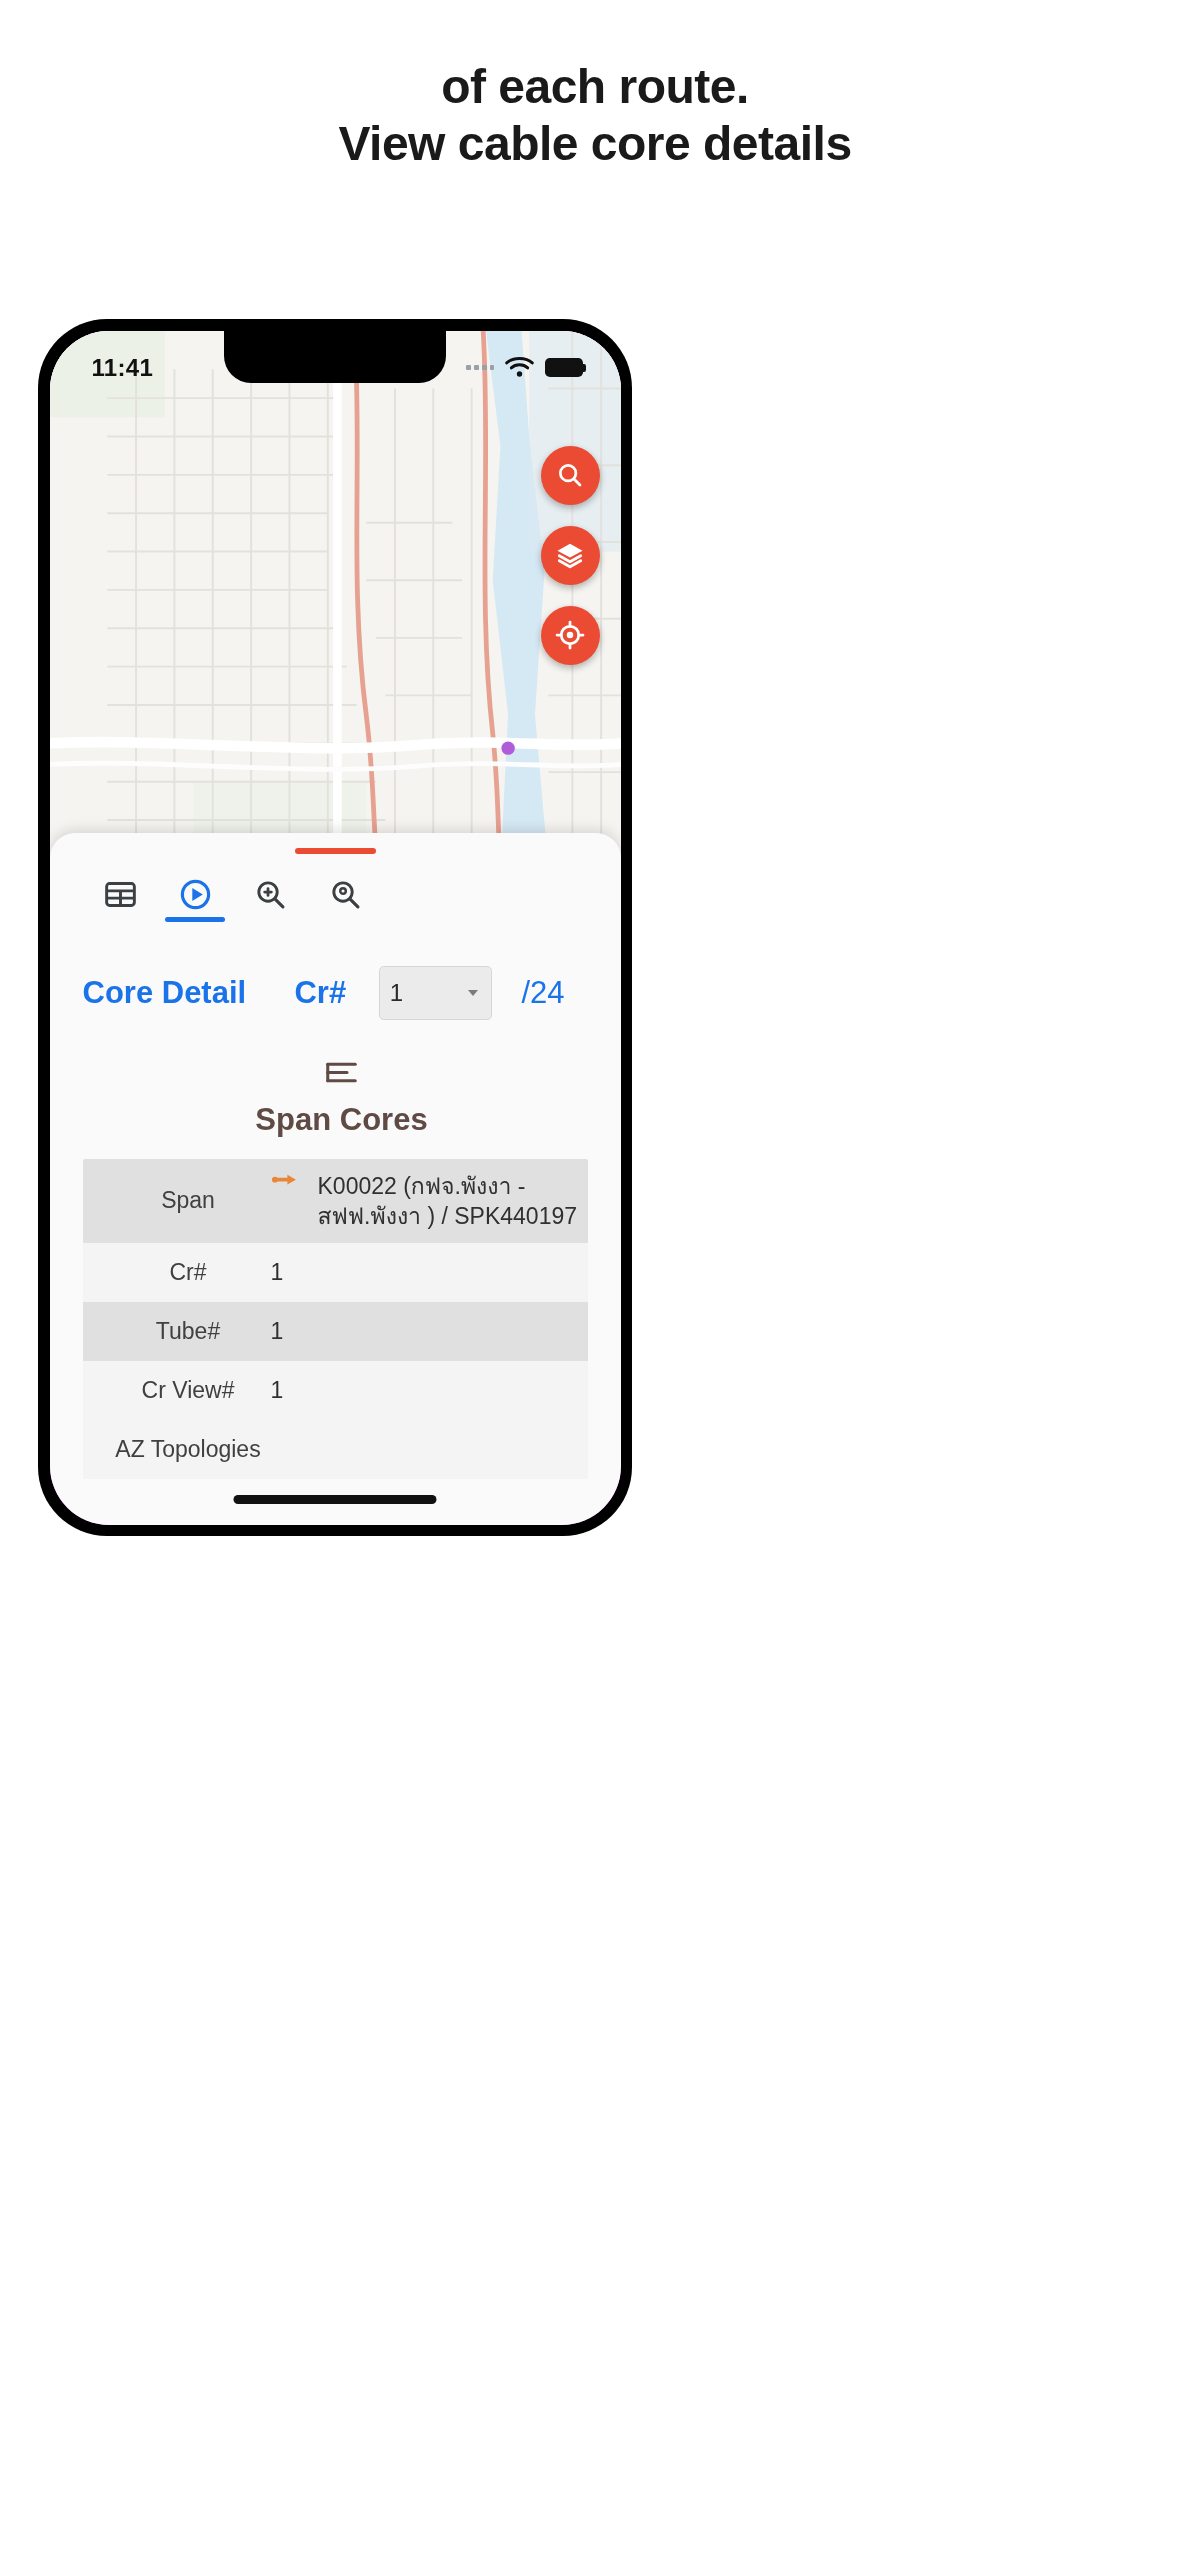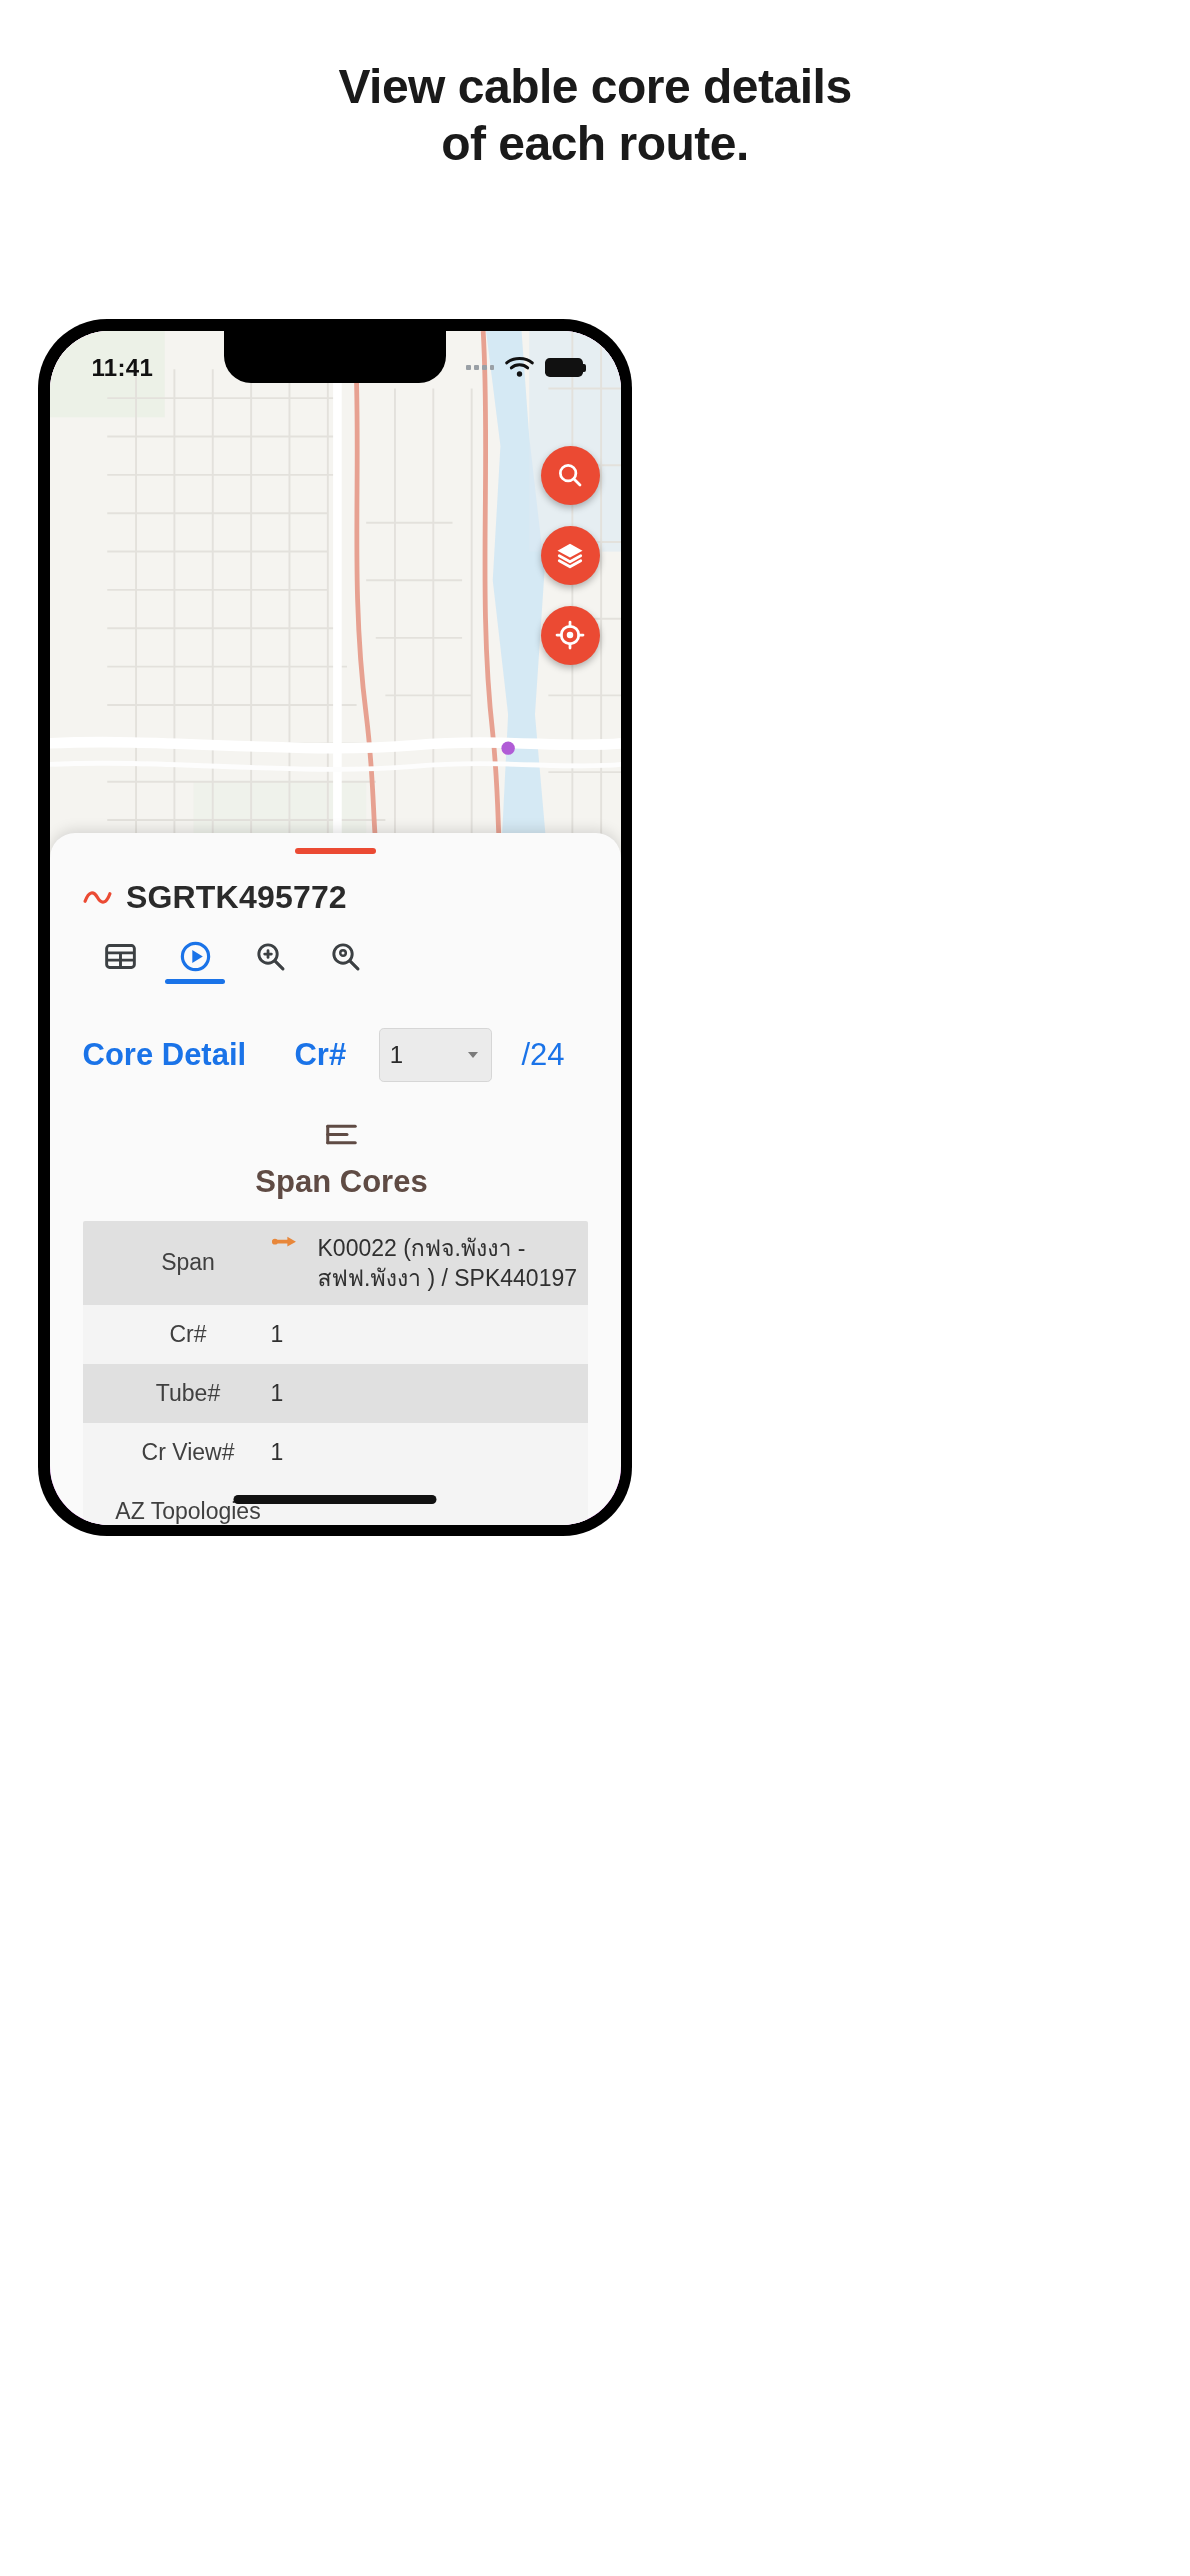--- a/index.html
+++ b/index.html
@@ -288,22 +288,22 @@
     width: 203px; height: 8.6px;
     background: #111;
     border-radius: 4.8px;
     z-index: 30;
   }
 </style>
 </head>
 <body>
 
 <div class="headline">
+  <span class="line">of each route.</span>
   <span class="line">View cable core details</span>
-  <span class="line">of each route.</span>
 </div>
 
 <div class="phone-wrap">
   <div class="phone-frame">
     <div class="phone-screen">
 
       <div class="notch"></div>
 
       <div class="map">
         <svg viewBox="0 0 596 560" preserveAspectRatio="xMidYMid slice">
@@ -374,26 +374,20 @@
             <path d="M5.6 9.3 C9 6.1, 15 6.1, 18.4 9.3" fill="none" stroke="#111" stroke-width="2.3" stroke-linecap="round"></path>
             <circle cx="12" cy="14.1" r="2.1" fill="#111"></circle>
           </svg>
           <div class="battery"></div>
         </div>
       </div>
 
       <div class="sheet">
         <div class="grabber"></div>
 
-        <div class="route-head">
-          <svg class="route-icon" viewBox="0 0 30 22">
-            <path d="M2 15 C6 4, 11 4, 15 11 C19 18, 24 18, 28 7" fill="none" stroke="#eb4a33" stroke-width="3.4" stroke-linecap="round"></path>
-          </svg>
-          <div class="route-title">SGRTK495772</div>
-        </div>
 
         <div class="tabbar">
           <div class="tab">
             <svg viewBox="0 0 24 24">
               <rect x="2.5" y="4.5" width="19" height="15" rx="2" fill="none" stroke="#3c4043" stroke-width="2"></rect>
               <line x1="2.5" y1="9.5" x2="21.5" y2="9.5" stroke="#3c4043" stroke-width="2"></line>
               <line x1="12" y1="9.5" x2="12" y2="19.5" stroke="#3c4043" stroke-width="2"></line>
               <line x1="2.5" y1="14.5" x2="21.5" y2="14.5" stroke="#3c4043" stroke-width="2"></line>
             </svg>
           </div>

